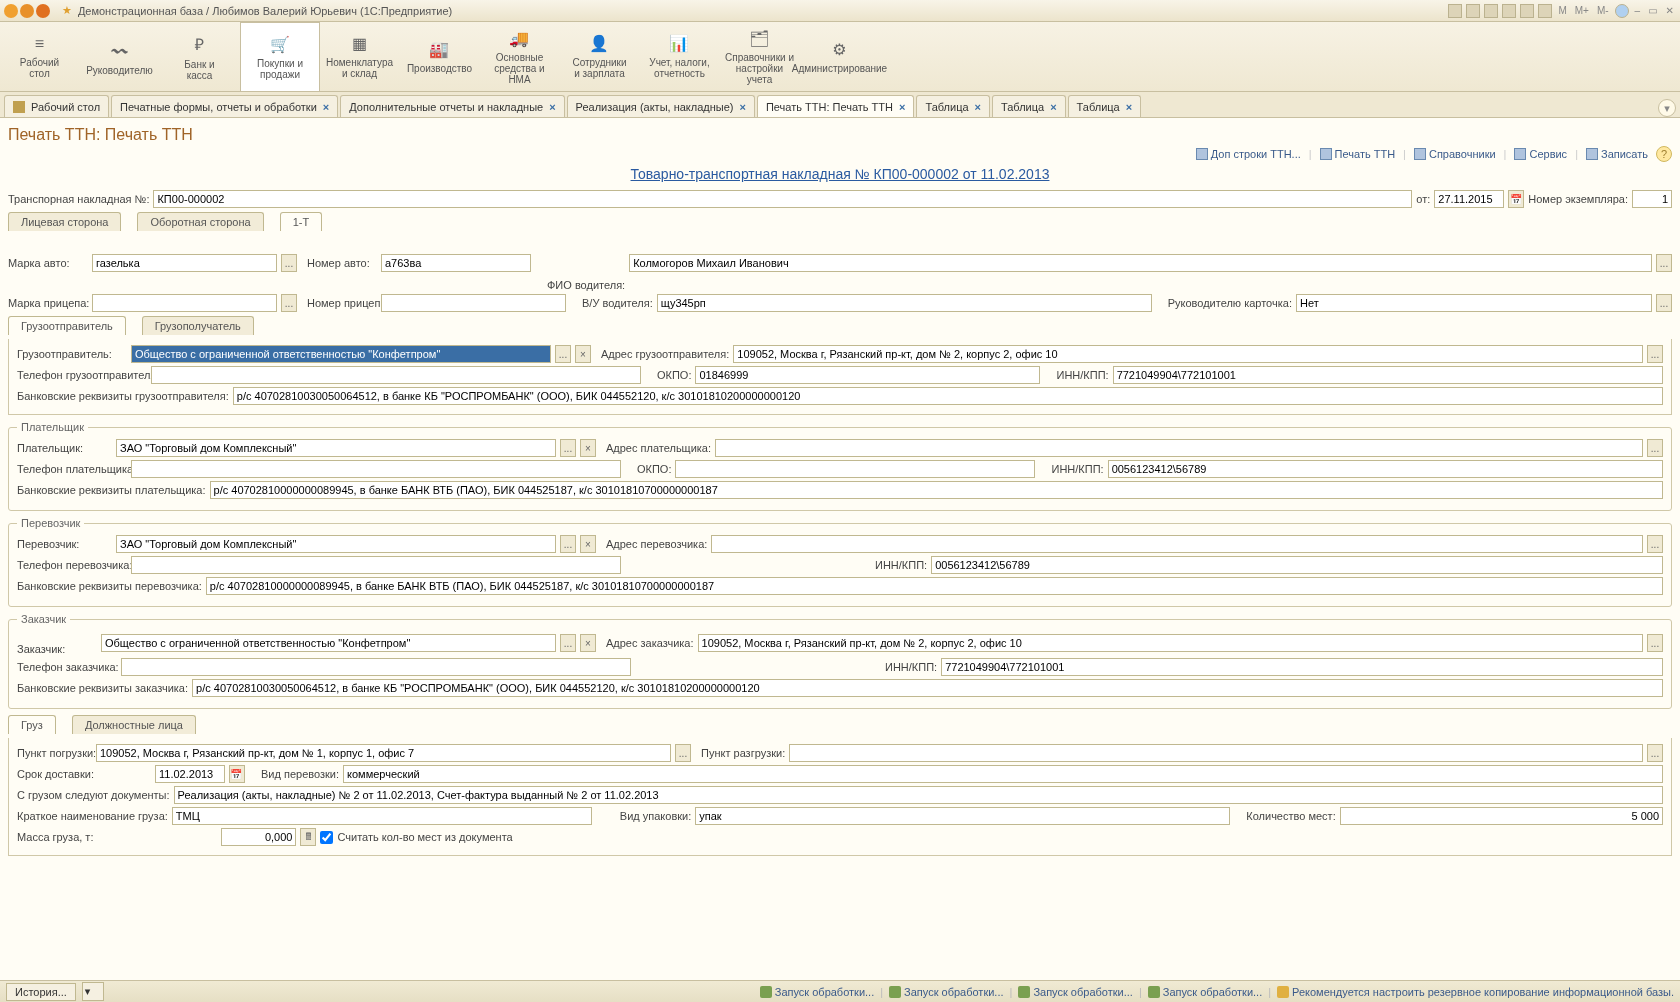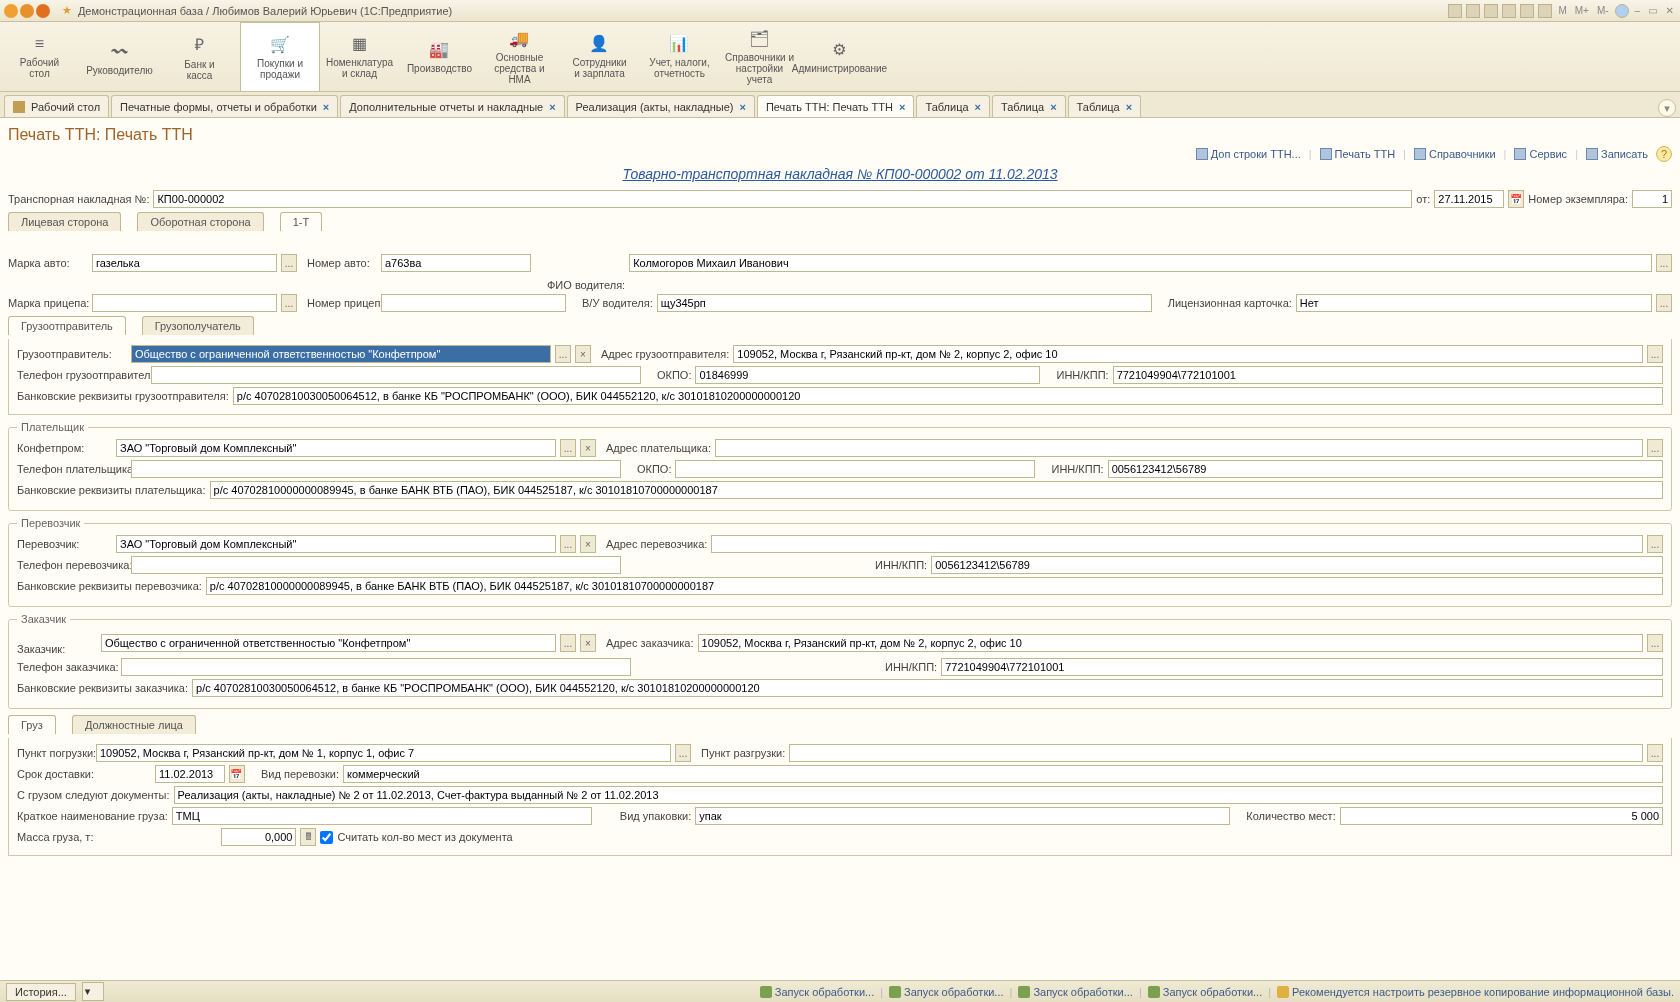--- a/index.html
+++ b/index.html
@@ -34,21 +34,21 @@
 
 .content{padding:4px 8px 8px 8px; background:#fffdf5; height:calc(100vh - 22px - 70px - 26px - 22px); overflow:auto;}
 .page-title{font-size:16px; color:#a06428; margin:4px 0 2px 0;}
 .toolbar-r{display:flex; justify-content:flex-end; gap:4px; align-items:center; margin-bottom:2px;}
 .toolbar-r .btn{display:flex; align-items:center; gap:3px; padding:2px 4px; cursor:pointer; color:#3a5a8a;}
 .toolbar-r .btn .bi{width:12px;height:12px;background:#b0c4de; border:1px solid #6a8ab0;}
 .toolbar-r .sep{color:#ccc;}
 .toolbar-r .help{width:16px;height:16px;border-radius:50%;background:#ffe8a0;border:1px solid #d0b860;display:flex;align-items:center;justify-content:center;color:#a08030;}
 
 .doc-title{text-align:center; margin:4px 0 8px 0;}
-.doc-title a{color:#2a5aa0; text-decoration:underline; font-size:14px;font-style:italic;}
+.doc-title a{color:#2a5aa0; text-decoration:underline; font-size:14px;}
 
 
 .row{display:flex; align-items:center; gap:4px; margin-bottom:3px;}
 .lbl{color:#444; white-space:nowrap;}
 input[type=text]{height:18px; border:1px solid #c0b890; background:#fff; padding:0 3px; font-size:11px;}
 .inp-btn{width:16px;height:18px;border:1px solid #c0b890;background:#f0ead4;display:flex;align-items:center;justify-content:center;color:#666;cursor:pointer;font-size:10px;}
 
 
 .mini-tabs{display:flex; gap:16px; margin:4px 0 4px 0;}
 .mtab{padding:3px 12px; border:1px solid #c0b890; background:#f2ecd8; border-bottom:none; border-radius:3px 3px 0 0; cursor:pointer; color:#555;}
@@ -243,21 +243,21 @@
   </div>
 
   <div class="row">
     <span class="lbl" style="width:80px;">Марка прицепа:</span>
     <input type="text" style="width: 185px;" value="">
     <span class="inp-btn">...</span>
     <span class="lbl" style="margin-left:6px;width:70px;">Номер прицепа:</span>
     <input type="text" style="width: 185px;" value="">
     <span class="lbl" style="margin-left:12px;">В/У водителя:</span>
     <input type="text" style="width: 495px;" value="щу345рп">
-    <span class="lbl" style="margin-left:12px;">Лицензионная карточка:</span>
+    <span class="lbl" style="margin-left:12px;">Руководителю карточка:</span>
     <input type="text" style="flex: 1 1 0%;" value="Нет">
     <span class="inp-btn">...</span>
   </div>
 
   <div class="mini-tabs" id="shipperTabs">
       <div class="mtab active">Грузоотправитель</div>
       <div class="mtab">Грузополучатель</div>
     </div>
 
   <div style="border:1px solid #d0c8a8; border-top:none; padding:6px 8px; margin-bottom:6px;">
@@ -280,21 +280,21 @@
     </div>
     <div class="row">
       <span class="lbl">Банковские реквизиты грузоотправителя:</span>
       <input type="text" style="flex: 1 1 0%;" value="р/с 40702810030050064512, в банке КБ &quot;РОСПРОМБАНК&quot; (ООО), БИК 044552120, к/с 30101810200000000120">
     </div>
   </div>
 
   <fieldset>
     <legend>Плательщик</legend>
     <div class="row">
-      <span class="lbl" style="width:95px;">Конфетпром:</span>
+      <span class="lbl" style="width:95px;">Плательщик:</span>
       <input type="text" style="width: 440px;" value="ЗАО &quot;Торговый дом Комплексный&quot;">
       <span class="inp-btn">...</span>
       <span class="inp-btn">×</span>
       <span class="lbl" style="margin-left:6px;">Адрес плательщика:</span>
       <input type="text" style="flex: 1 1 0%;">
       <span class="inp-btn">...</span>
     </div>
     <div class="row">
       <span class="lbl" style="width:110px;">Телефон плательщика:</span>
       <input type="text" style="width: 490px;">

